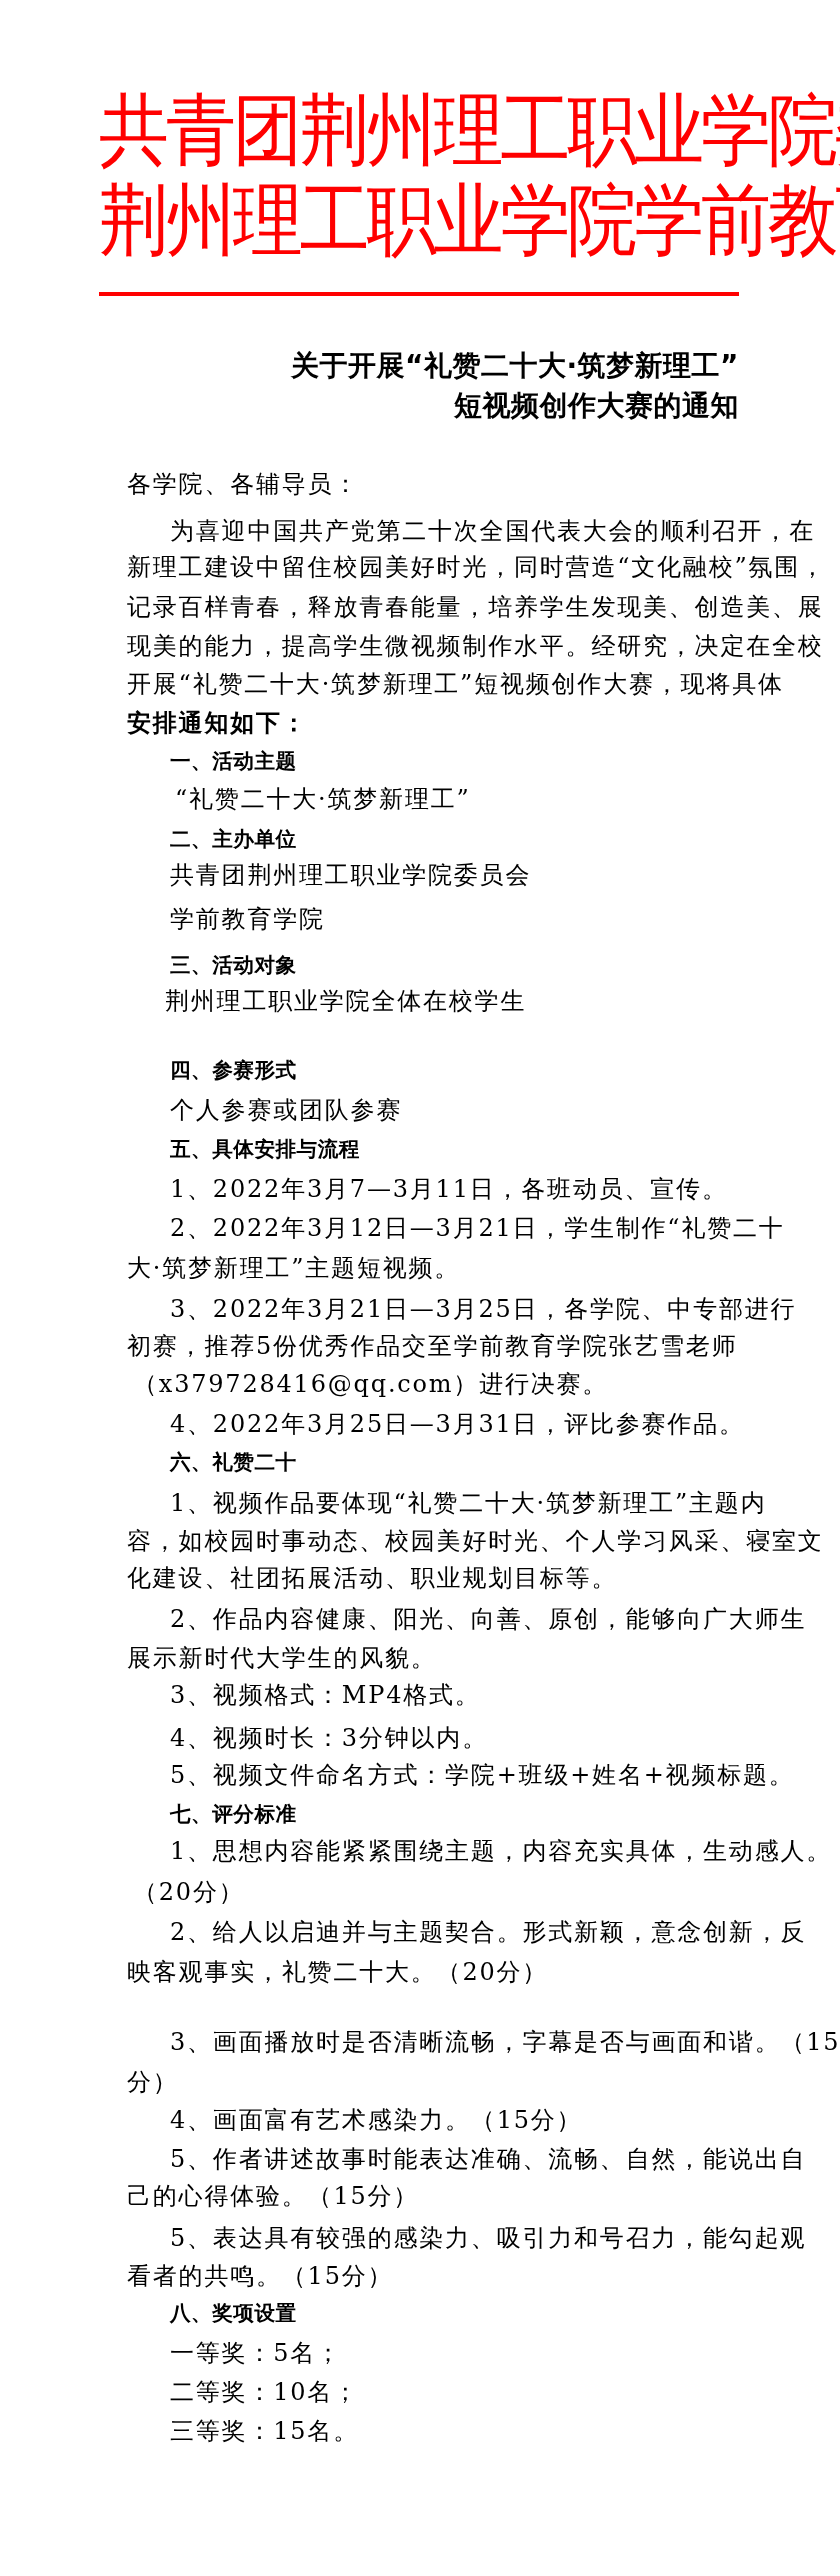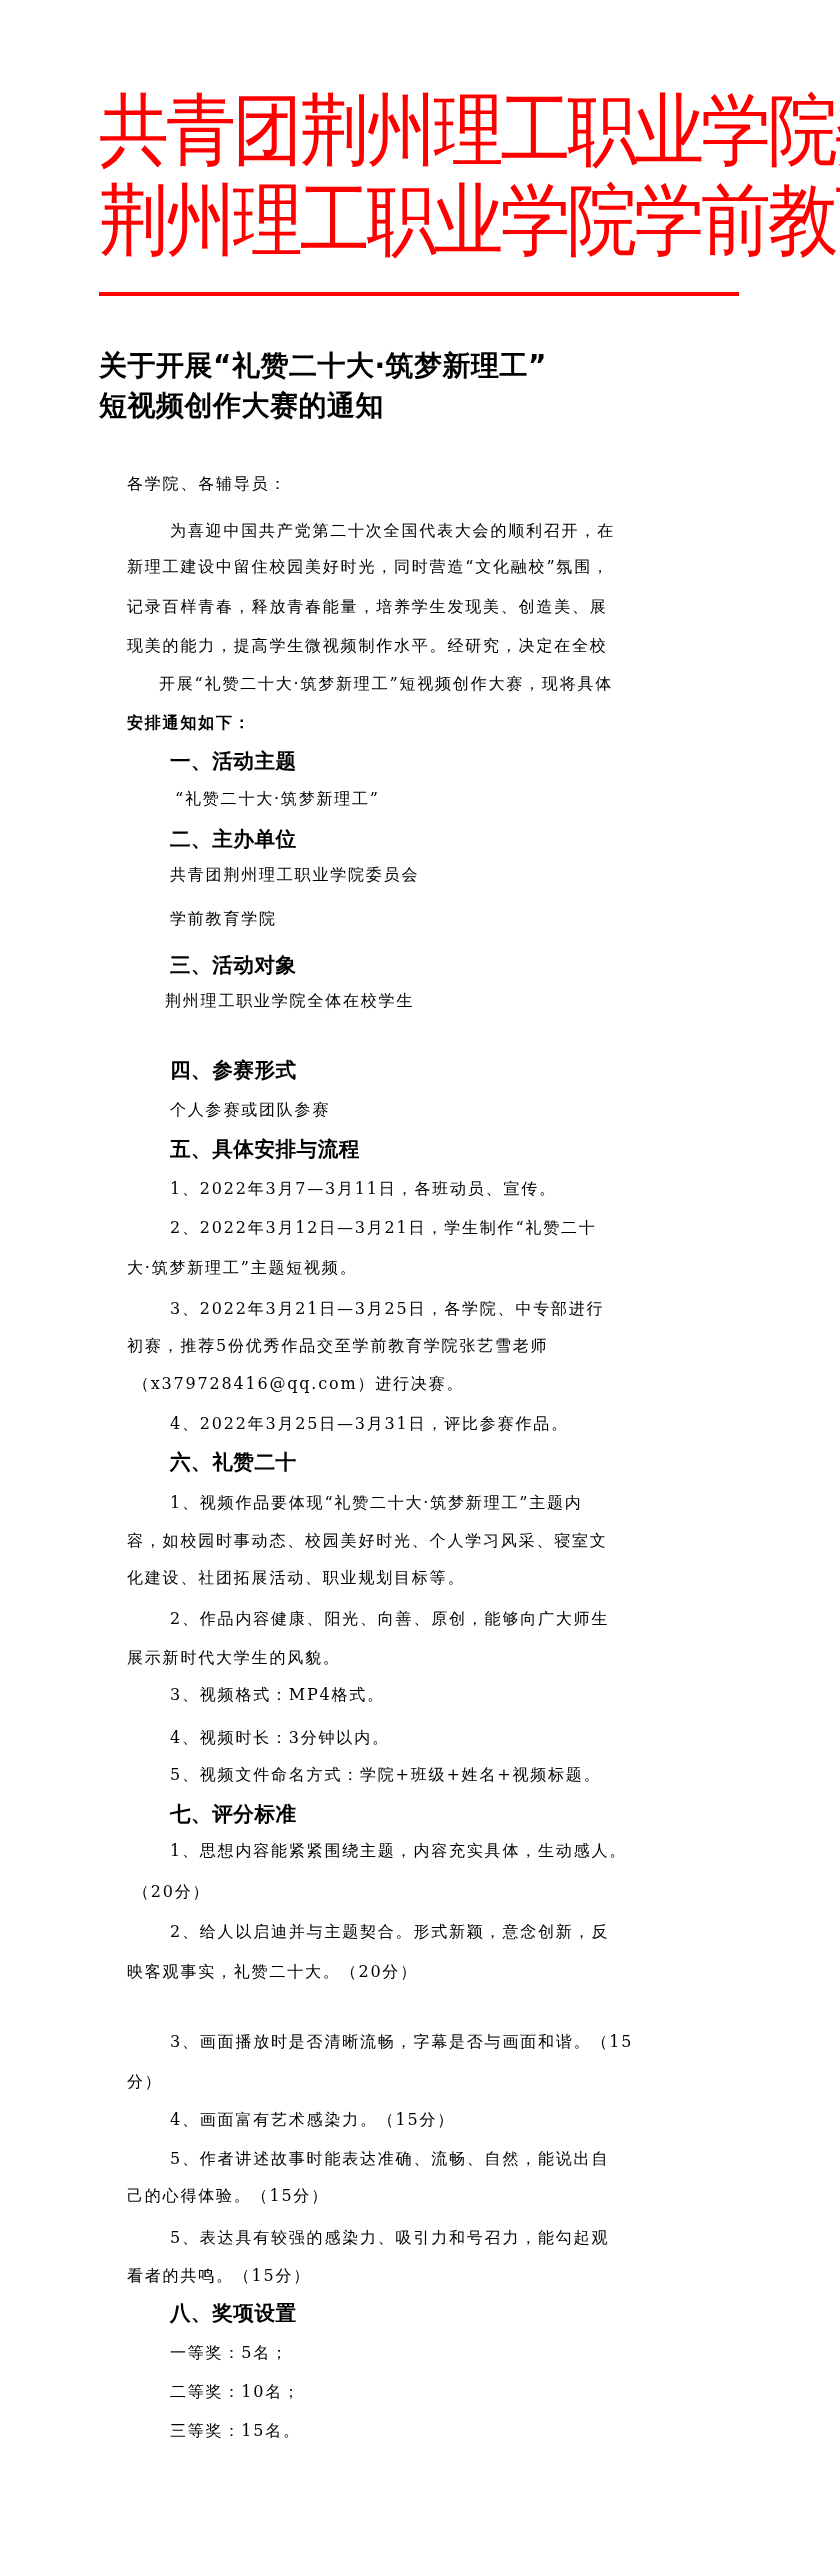--- a/index.html
+++ b/index.html
@@ -3,23 +3,23 @@
 <meta charset="utf-8">
 <style>
   html, body { margin: 0; padding: 0; background: #ffffff; }
   body { width: 841px; height: 2709px; position: relative; overflow: hidden;
          font-family: "DejaVu Serif", "Liberation Serif", serif; color: #000; }
   .abs { position: absolute; white-space: nowrap; }
   .hdr { left: 99px; width: 640px; text-align: center; color: #ff0000;
          font-family: "DejaVu Sans", "Liberation Sans", sans-serif; font-size: 70px; line-height: 77px;
          transform: scaleY(1.12); transform-origin: top center; letter-spacing: -3.1px; }
   .rule { left: 99px; top: 292px; width: 640px; height: 4.1px; background: #ff0000; }
-  .title { left: 99px; width: 640px; text-align: left; font-weight: bold;
+  .title { left: 99px; width: 640px; text-align: right; font-weight: bold;
            font-family: "DejaVu Sans", "Liberation Sans", sans-serif; font-size: 28px; line-height: 31px; letter-spacing: 0.5px; }
-  .line { font-size: 16px; line-height: 26px; height: 26px; letter-spacing: 1.8px; }
+  .line { font-size: 24px; line-height: 26px; height: 26px; letter-spacing: 1.8px; }
   .l0 { left: 127px; }
   .l1 { left: 170px; }
   .l1q { left: 175px; }
   .l0q { left: 133px; }
   .h { left: 170px; font-family: "DejaVu Sans", "Liberation Sans", sans-serif; font-weight: bold;
        font-size: 20.6px; line-height: 26px; letter-spacing: 0.5px; }
 </style>
 </head>
 <body>
 
@@ -28,21 +28,21 @@
 <div class="abs rule"></div>
 
 <div class="abs title" style="top:350px;">关于开展“礼赞二十大·筑梦新理工”</div>
 <div class="abs title" style="top:390px;">短视频创作大赛的通知</div>
 
 <div class="abs line l0" style="top:471px;">各学院、各辅导员：</div>
 <div class="abs line l1" style="top:518px;">为喜迎中国共产党第二十次全国代表大会的顺利召开，在</div>
 <div class="abs line l0" style="top:554px;">新理工建设中留住校园美好时光，同时营造“文化融校”氛围，</div>
 <div class="abs line l0" style="top:594px;">记录百样青春，释放青春能量，培养学生发现美、创造美、展</div>
 <div class="abs line l0" style="top:633px;">现美的能力，提高学生微视频制作水平。经研究，决定在全校</div>
-<div class="abs line l0" style="top:671px;margin-left:32px;">开展“礼赞二十大·筑梦新理工”短视频创作大赛，现将具体</div>
+<div class="abs line l0" style="top:671px;">开展“礼赞二十大·筑梦新理工”短视频创作大赛，现将具体</div>
 <div class="abs line l0" style="top:710px;font-weight:bold;">安排通知如下：</div>
 
 <div class="abs h" style="top:748px;">一、活动主题</div>
 <div class="abs line l1q" style="top:786px;">“礼赞二十大·筑梦新理工”</div>
 
 <div class="abs h" style="top:826px;">二、主办单位</div>
 <div class="abs line l1" style="top:862px;">共青团荆州理工职业学院委员会</div>
 <div class="abs line l1" style="top:906px;">学前教育学院</div>
 
 <div class="abs h" style="top:952px;">三、活动对象</div>

